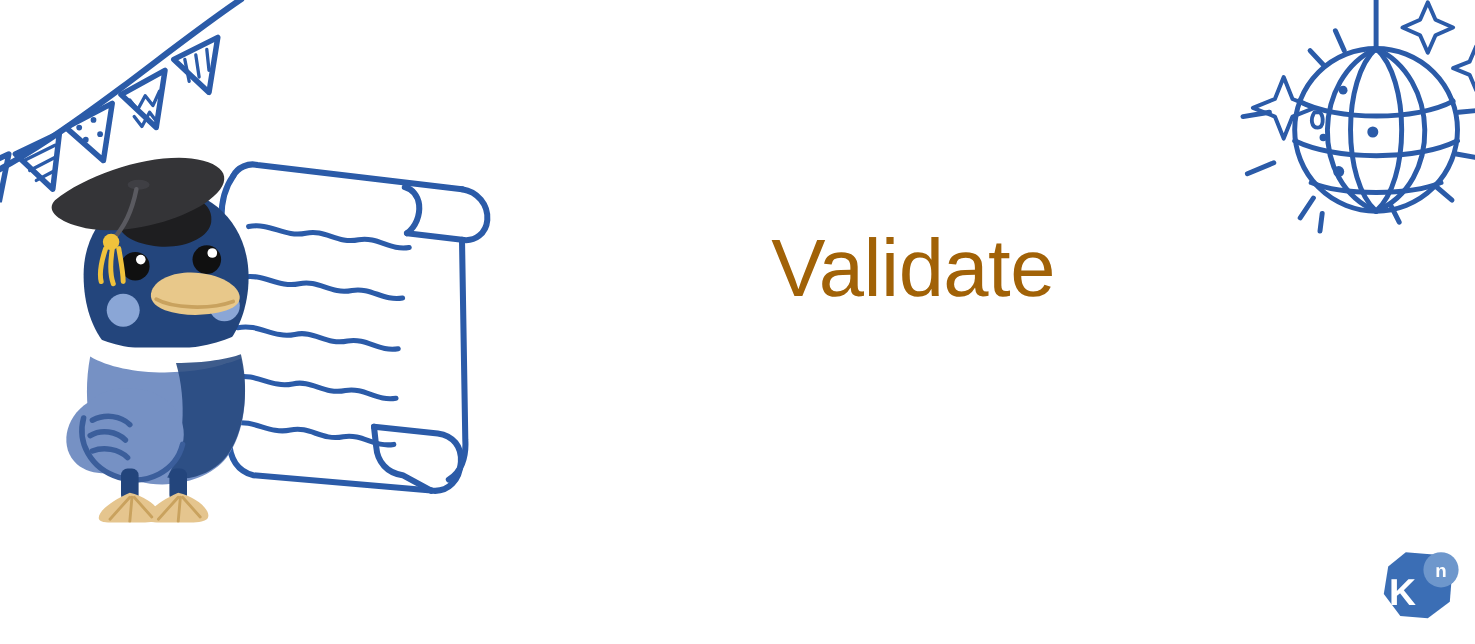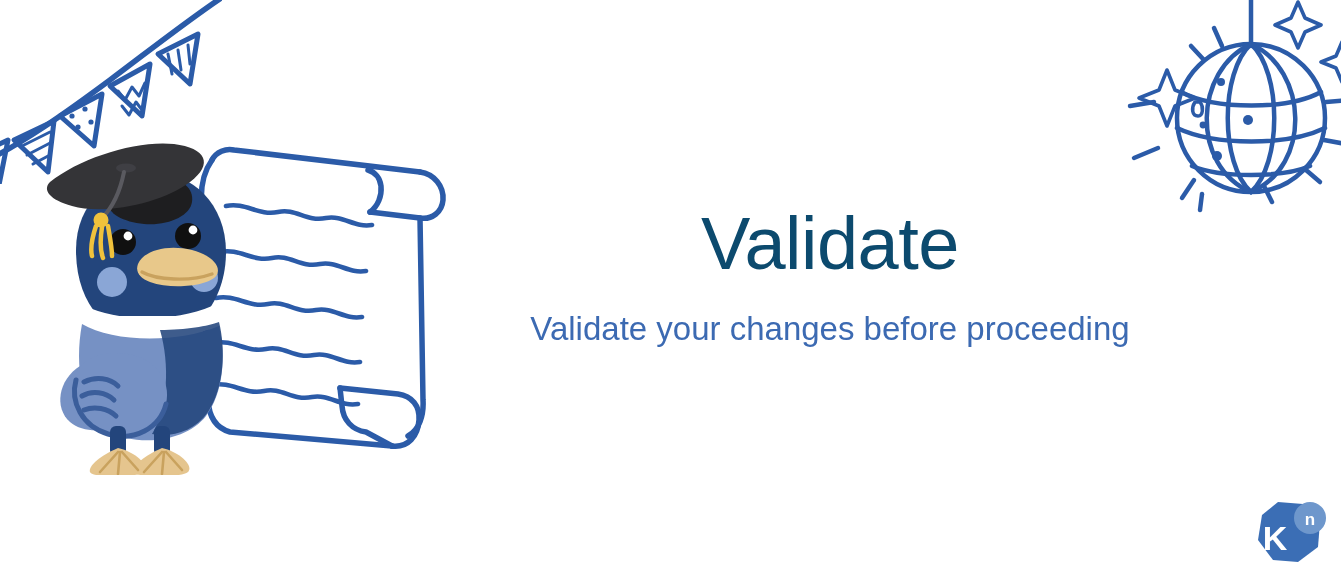--- a/index.html
+++ b/index.html
@@ -52,21 +52,21 @@
     top: 205px;
     width: 720px;
     text-align: center;
   }
   #page-title {
     font-family: "Liberation Sans", sans-serif;
     font-size: 74px;
     font-weight: 400;
     line-height: 1.05;
     letter-spacing: -0.5px;
-    color: #0c4a6e;
+    color: #a16207;
     margin: 0;
     white-space: nowrap;
   }
   #page-subtitle {
     font-family: "Liberation Sans", sans-serif;
     font-size: 33px;
     font-weight: 400;
     line-height: 1.2;
     color: #3C6AB2;
     margin: 26px 0 0 0;
@@ -235,21 +235,20 @@
       <path d="M84,42 C80,62 72,78 62,88" fill="none" stroke="#5A5A60" stroke-width="4" stroke-linecap="round"></path>
       <circle cx="61" cy="90" r="7.5" fill="#F0C23C"></circle>
       <path d="M56,96 C52,108 50,118 52,126" fill="none" stroke="#F0C23C" stroke-width="4.5" stroke-linecap="round"></path>
       <path d="M62,97 C60,110 60,120 63,128" fill="none" stroke="#F0C23C" stroke-width="4.5" stroke-linecap="round"></path>
       <path d="M68,96 C70,108 72,118 72,126" fill="none" stroke="#F0C23C" stroke-width="4.5" stroke-linecap="round"></path>
     </g>
   </svg>
 
   <div id="text-block">
     <h1 id="page-title">Validate</h1>
-    <p id="page-subtitle">Validate your changes before proceeding</p>
   </div>
 
   <svg id="brand-logo" viewBox="0 0 82 78">
     <polygon points="30,4 55,6 72,24 70,49 50,64 25,62 10,42 14,17" fill="#3B6EB5"></polygon>
     <circle cx="62" cy="20" r="16" fill="#6E97CC"></circle>
     <text class="logo-letter" x="27" y="52" font-size="34" text-anchor="middle">K</text>
     <text class="logo-letter" x="62" y="27" font-size="17" text-anchor="middle">n</text>
   </svg>
 
 </div>

